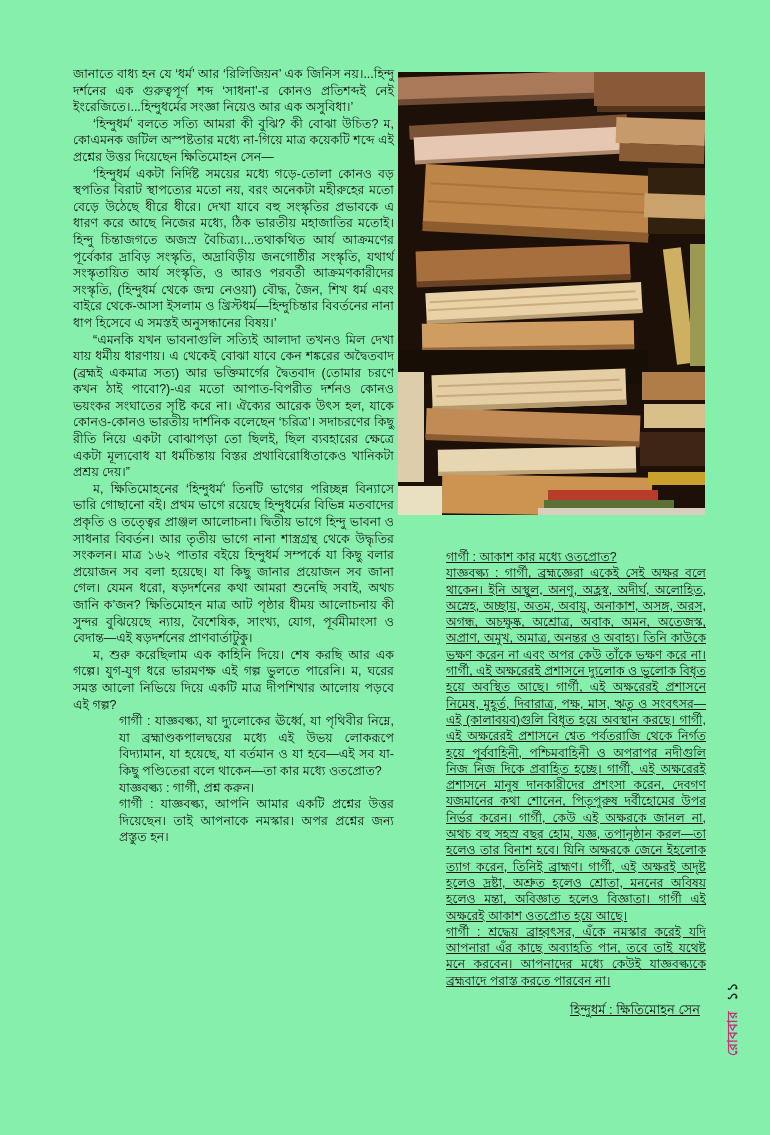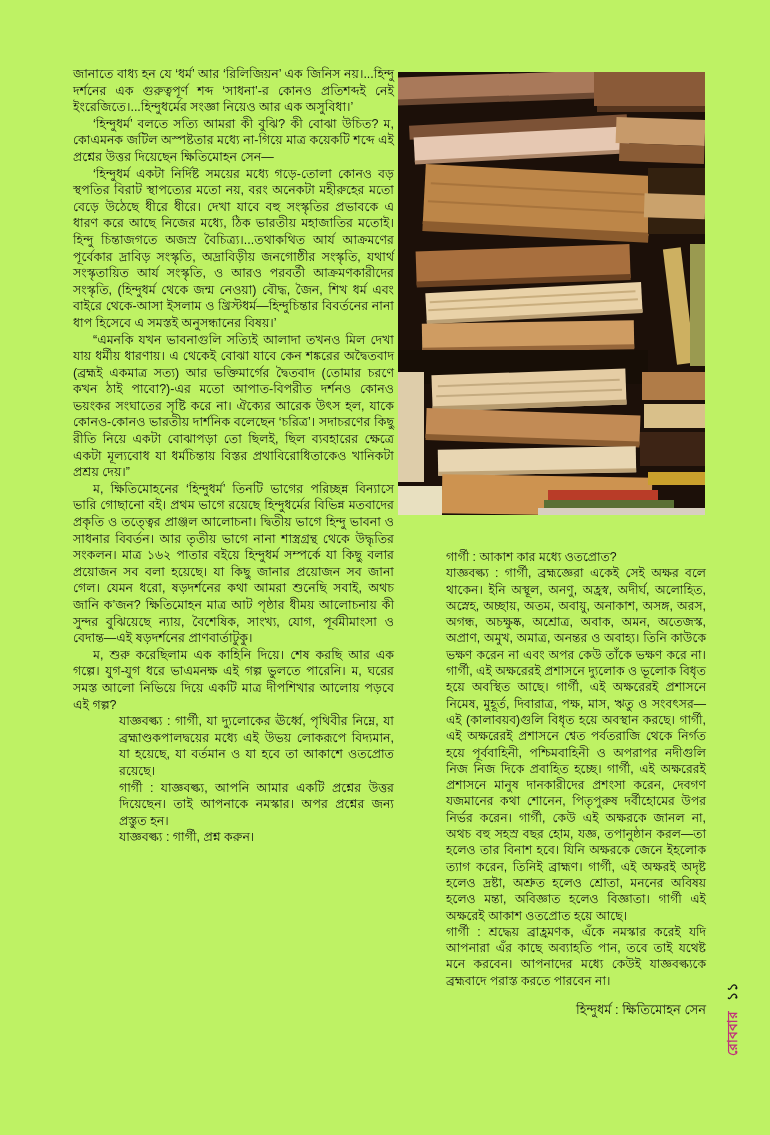--- a/index.html
+++ b/index.html
@@ -1,68 +1,68 @@
 <!DOCTYPE html>
 <html><head>
 <meta charset="utf-8">
 <style>
   html,body{margin:0;padding:0;background:#e9e9e9;}
   .page{
     position:relative;
     width:770px;height:1135px;
     margin:0 auto;
-    background:#bef264;
+    background:#86efac;
     overflow:hidden;
     font-family:"Liberation Sans","DejaVu Sans",sans-serif;
     color:#141414;
   }
   .col-left{
     position:absolute;left:73px;top:66px;width:321px;
     font-size:12.5px;line-height:16.6px;text-align:justify;
   }
   .col-left p, .col-right p{margin:0;padding:0;}
   .para{text-indent:1.6em;}
   .para.no-indent{text-indent:0;}
   .dialogue{margin-left:46px;}
   .dialogue p{text-indent:0;text-align:justify;}
   .photo{
     position:absolute;left:398px;top:72px;width:307px;height:443px;
     overflow:hidden;background:#1c1009;
   }
   .col-right{
     position:absolute;left:446px;top:549px;width:260px;
-    font-size:12.3px;line-height:16.3px;text-align:justify;
+    font-size:12.3px;line-height:16.3px;text-align:justify;text-decoration:underline;
   }
   .credits{text-align:right;margin-top:10px;font-size:13px;line-height:21px;}
-  .credits p{margin:0;}
+  .credits p{margin:6px;}
   .sidebar-rotated{
     position:absolute;left:722px;top:1056px;
     transform:rotate(-90deg);transform-origin:0 0;
     white-space:nowrap;
     font-size:13.5px;letter-spacing:.5px;
   }
   .mag{color:#c0337a;font-weight:bold;margin-right:10px;}
   .pnum{color:#141414;font-weight:bold;}
 </style>
 </head>
 <body>
 
 <div class="page">
 
   <div class="col-left">
     <p class="para no-indent">জানাতে বাধ্য হন যে ‘ধর্ম’ আর ‘রিলিজিয়ন’ এক জিনিস নয়।...হিন্দু দর্শনের এক গুরুত্বপূর্ণ শব্দ ‘সাধনা’-র কোনও প্রতিশব্দই নেই ইংরেজিতে।...হিন্দুধর্মের সংজ্ঞা নিয়েও আর এক অসুবিধা।’</p>
     <p class="para">‘হিন্দুধর্ম’ বলতে সত্যি আমরা কী বুঝি? কী বোঝা উচিত? ম, কোএমনক জটিল অস্পষ্টতার মধ্যে না-গিয়ে মাত্র কয়েকটি শব্দে এই প্রশ্নের উত্তর দিয়েছেন ক্ষিতিমোহন সেন—</p>
     <p class="para">‘হিন্দুধর্ম একটা নির্দিষ্ট সময়ের মধ্যে গড়ে-তোলা কোনও বড় স্থপতির বিরাট স্থাপত্যের মতো নয়, বরং অনেকটা মহীরুহের মতো বেড়ে উঠেছে ধীরে ধীরে। দেখা যাবে বহু সংস্কৃতির প্রভাবকে এ ধারণ করে আছে নিজের মধ্যে, ঠিক ভারতীয় মহাজাতির মতোই। হিন্দু চিন্তাজগতে অজস্র বৈচিত্র্য।...তথাকথিত আর্য আক্রমণের পূর্বেকার দ্রাবিড় সংস্কৃতি, অদ্রাবিড়ীয় জনগোষ্ঠীর সংস্কৃতি, যথার্থ সংস্কৃতায়িত আর্য সংস্কৃতি, ও আরও পরবর্তী আক্রমণকারীদের সংস্কৃতি, (হিন্দুধর্ম থেকে জন্ম নেওয়া) বৌদ্ধ, জৈন, শিখ ধর্ম এবং বাইরে থেকে-আসা ইসলাম ও খ্রিস্টধর্ম—হিন্দুচিন্তার বিবর্তনের নানা ধাপ হিসেবে এ সমস্তই অনুসন্ধানের বিষয়।’</p>
     <p class="para">“এমনকি যখন ভাবনাগুলি সত্যিই আলাদা তখনও মিল দেখা যায় ধর্মীয় ধারণায়। এ থেকেই বোঝা যাবে কেন শঙ্করের অদ্বৈতবাদ (ব্রহ্মই একমাত্র সত্য) আর ভক্তিমার্গের দ্বৈতবাদ (তোমার চরণে কখন ঠাই পাবো?)-এর মতো আপাত-বিপরীত দর্শনও কোনও ভয়ংকর সংঘাতের সৃষ্টি করে না। ঐক্যের আরেক উৎস হল, যাকে কোনও-কোনও ভারতীয় দার্শনিক বলেছেন ‘চরিত্র’। সদাচরণের কিছু রীতি নিয়ে একটা বোঝাপড়া তো ছিলই, ছিল ব্যবহারের ক্ষেত্রে একটা মূল্যবোধ যা ধর্মচিন্তায় বিস্তর প্রথাবিরোধিতাকেও খানিকটা প্রশ্রয় দেয়।”</p>
     <p class="para">ম, ক্ষিতিমোহনের ‘হিন্দুধর্ম’ তিনটি ভাগের পরিচ্ছন্ন বিন্যাসে ভারি গোছানো বই। প্রথম ভাগে রয়েছে হিন্দুধর্মের বিভিন্ন মতবাদের প্রকৃতি ও তত্ত্বের প্রাঞ্জল আলোচনা। দ্বিতীয় ভাগে হিন্দু ভাবনা ও সাধনার বিবর্তন। আর তৃতীয় ভাগে নানা শাস্ত্রগ্রন্থ থেকে উদ্ধৃতির সংকলন। মাত্র ১৬২ পাতার বইয়ে হিন্দুধর্ম সম্পর্কে যা কিছু বলার প্রয়োজন সব বলা হয়েছে। যা কিছু জানার প্রয়োজন সব জানা গেল। যেমন ধরো, ষড়দর্শনের কথা আমরা শুনেছি সবাই, অথচ জানি ক’জন? ক্ষিতিমোহন মাত্র আট পৃষ্ঠার ধীময় আলোচনায় কী সুন্দর বুঝিয়েছে ন্যায়, বৈশেষিক, সাংখ্য, যোগ, পূর্বমীমাংসা ও বেদান্ত—এই ষড়দর্শনের প্রাণবার্তাটুকু।</p>
-    <p class="para">ম, শুরু করেছিলাম এক কাহিনি দিয়ে। শেষ করছি আর এক গল্পে। যুগ-যুগ ধরে ভাএমনক্ষ এই গল্প ভুলতে পারেনি। ম, ঘরের সমস্ত আলো নিভিয়ে দিয়ে একটি মাত্র দীপশিখার আলোয় পড়বে এই গল্প?</p>
+    <p class="para">ম, শুরু করেছিলাম এক কাহিনি দিয়ে। শেষ করছি আর এক গল্পে। যুগ-যুগ ধরে ভারমণক্ষ এই গল্প ভুলতে পারেনি। ম, ঘরের সমস্ত আলো নিভিয়ে দিয়ে একটি মাত্র দীপশিখার আলোয় পড়বে এই গল্প?</p>
     <div class="dialogue">
-      <p>যাজ্ঞবল্ক্য : গার্গী, যা দ্যুলোকের ঊর্ধ্বে, পৃথিবীর নিম্নে, যা ব্রহ্মাণ্ডকপালদ্বয়ের মধ্যে এই উভয় লোকরূপে বিদ্যমান, যা হয়েছে, যা বর্তমান ও যা হবে তা আকাশে ওতপ্রোত রয়েছে।</p>
+      <p>গার্গী : যাজ্ঞবল্ক্য, যা দ্যুলোকের ঊর্ধ্বে, যা পৃথিবীর নিম্নে, যা ব্রহ্মাণ্ডকপালদ্বয়ের মধ্যে এই উভয় লোকরূপে বিদ্যামান, যা হয়েছে, যা বর্তমান ও যা হবে—এই সব যা-কিছু পণ্ডিতেরা বলে থাকেন—তা কার মধ্যে ওতপ্রোত?</p>
+      <p>যাজ্ঞবল্ক্য : গার্গী, প্রশ্ন করুন।</p>
       <p>গার্গী : যাজ্ঞবল্ক্য, আপনি আমার একটি প্রশ্নের উত্তর দিয়েছেন। তাই আপনাকে নমস্কার। অপর প্রশ্নের জন্য প্রস্তুত হন।</p>
-      <p>যাজ্ঞবল্ক্য : গার্গী, প্রশ্ন করুন।</p>
     </div>
   </div>
 
   <div class="photo">
     <svg viewBox="0 0 307 443" width="307" height="443" xmlns="http://www.w3.org/2000/svg">
       <rect width="307" height="443" fill="#1c1009"></rect>
 
       <g transform="rotate(-2 100 15)">
         <rect x="-6" y="2" width="212" height="24" fill="#a9795a"></rect>
         <rect x="-6" y="24" width="212" height="6" fill="#6e4a33"></rect>
@@ -139,21 +139,21 @@
       <rect x="146" y="428" width="130" height="8" fill="#5a7034"></rect>
       <rect x="250" y="400" width="57" height="13" fill="#caa02c"></rect>
       <rect x="140" y="436" width="167" height="7" fill="#d8cfc0"></rect>
       <rect x="0" y="414" width="44" height="29" fill="#e8e0c0"></rect>
     </svg>
   </div>
 
   <div class="col-right">
     <p>গার্গী : আকাশ কার মধ্যে ওতপ্রোত?</p>
     <p>যাজ্ঞবল্ক্য : গার্গী, ব্রহ্মজ্ঞেরা একেই সেই অক্ষর বলে থাকেন। ইনি অস্থূল, অনণু, অহ্রস্ব, অদীর্ঘ, অলোহিত, অস্নেহ, অচ্ছায়, অতম, অবায়ু, অনাকাশ, অসঙ্গ, অরস, অগন্ধ, অচক্ষুষ্ক, অশ্রোত্র, অবাক, অমন, অতেজস্ক, অপ্রাণ, অমুখ, অমাত্র, অনন্তর ও অবাহ্য। তিনি কাউকে ভক্ষণ করেন না এবং অপর কেউ তাঁকে ভক্ষণ করে না। গার্গী, এই অক্ষরেরই প্রশাসনে দ্যুলোক ও ভূলোক বিধৃত হয়ে অবস্থিত আছে। গার্গী, এই অক্ষরেরই প্রশাসনে নিমেষ, মুহূর্ত, দিবারাত্র, পক্ষ, মাস, ঋতু ও সংবৎসর—এই (কালাবয়ব)গুলি বিধৃত হয়ে অবস্থান করছে। গার্গী, এই অক্ষরেরই প্রশাসনে শ্বেত পর্বতরাজি থেকে নির্গত হয়ে পূর্ববাহিনী, পশ্চিমবাহিনী ও অপরাপর নদীগুলি নিজ নিজ দিকে প্রবাহিত হচ্ছে। গার্গী, এই অক্ষরেরই প্রশাসনে মানুষ দানকারীদের প্রশংসা করেন, দেবগণ যজমানের কথা শোনেন, পিতৃপুরুষ দর্বীহোমের উপর নির্ভর করেন। গার্গী, কেউ এই অক্ষরকে জানল না, অথচ বহু সহস্র বছর হোম, যজ্ঞ, তপানুষ্ঠান করল—তা হলেও তার বিনাশ হবে। যিনি অক্ষরকে জেনে ইহলোক ত্যাগ করেন, তিনিই ব্রাহ্মণ। গার্গী, এই অক্ষরই অদৃষ্ট হলেও দ্রষ্টা, অশ্রুত হলেও শ্রোতা, মননের অবিষয় হলেও মন্তা, অবিজ্ঞাত হলেও বিজ্ঞাতা। গার্গী এই অক্ষরেই আকাশ ওতপ্রোত হয়ে আছে।</p>
-    <p>গার্গী : শ্রদ্ধেয় ব্রাহ্রমণক, এঁকে নমস্কার করেই যদি আপনারা এঁর কাছে অব্যাহতি পান, তবে তাই যথেষ্ট মনে করবেন। আপনাদের মধ্যে কেউই যাজ্ঞবল্ক্যকে ব্রহ্মবাদে পরাস্ত করতে পারবেন না।</p>
+    <p>গার্গী : শ্রদ্ধেয় ব্রাহ্বৎসর, এঁকে নমস্কার করেই যদি আপনারা এঁর কাছে অব্যাহতি পান, তবে তাই যথেষ্ট মনে করবেন। আপনাদের মধ্যে কেউই যাজ্ঞবল্ক্যকে ব্রহ্মবাদে পরাস্ত করতে পারবেন না।</p>
     <div class="credits">
       <p>হিন্দুধর্ম : ক্ষিতিমোহন সেন</p>
     </div>
   </div>
 
   <div class="sidebar-rotated">
     <span class="mag">রোববার</span><span class="pnum">১১</span>
   </div>
 
 </div>

